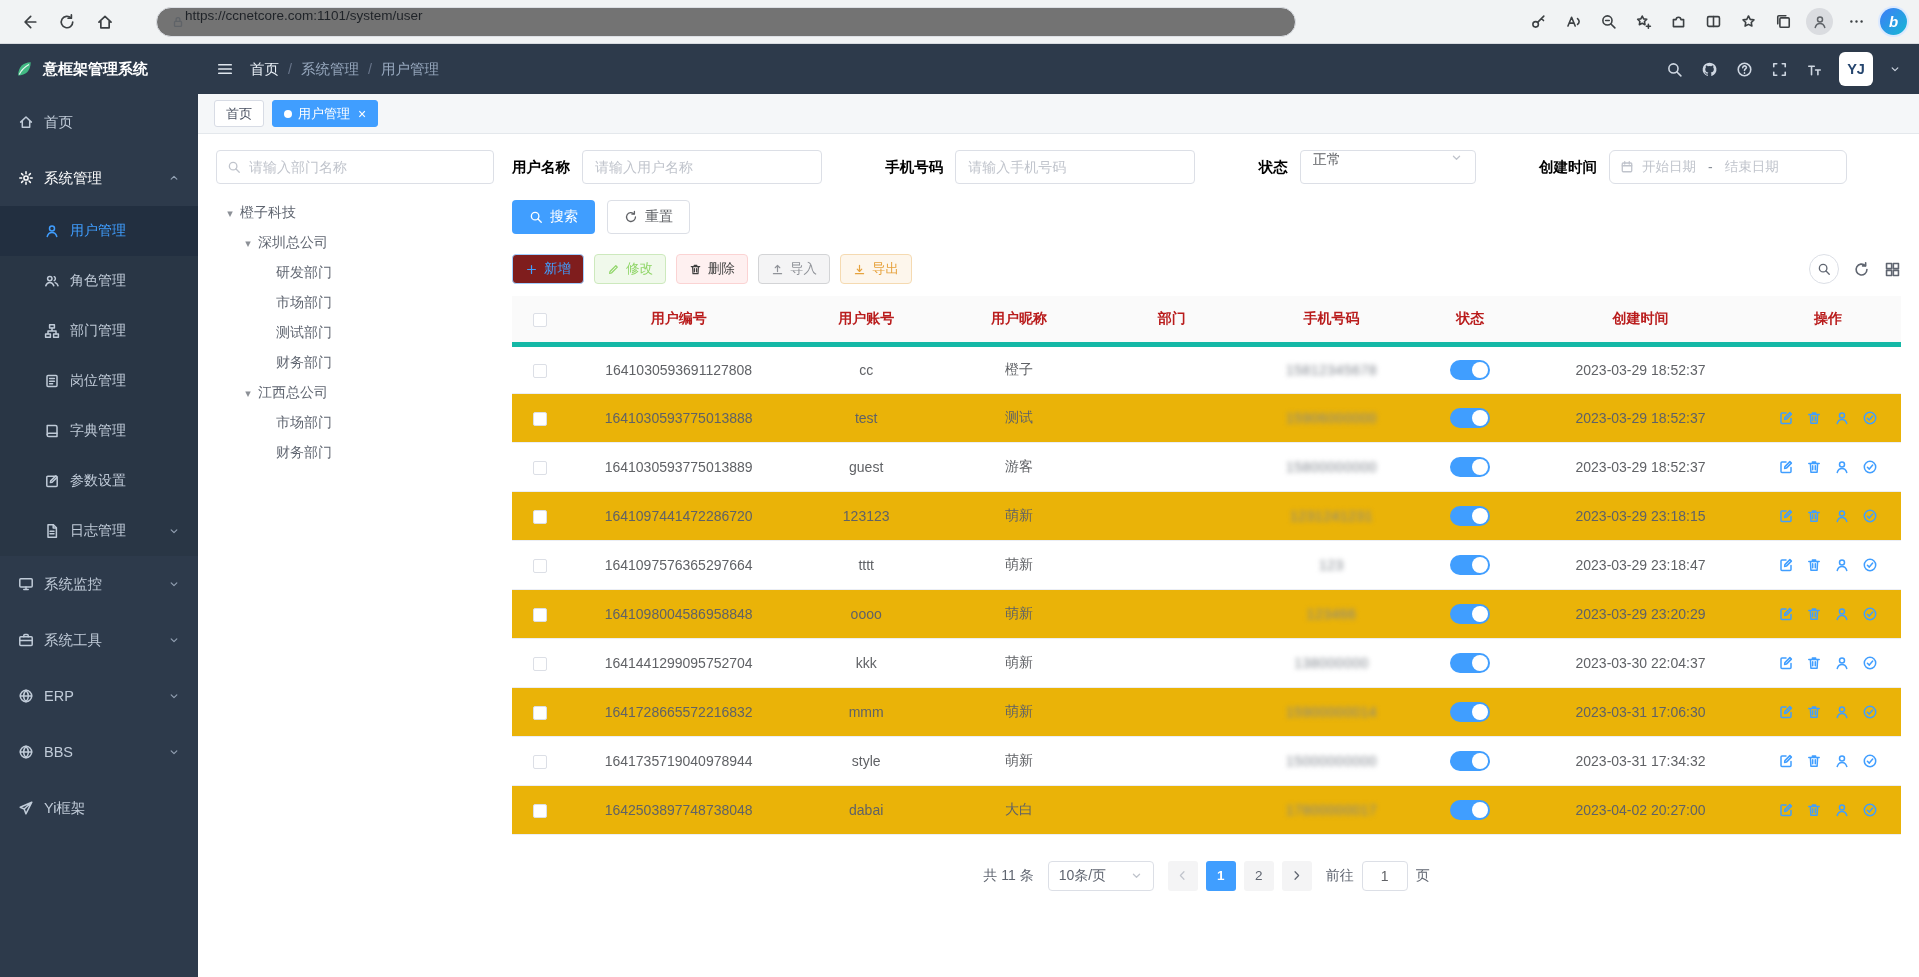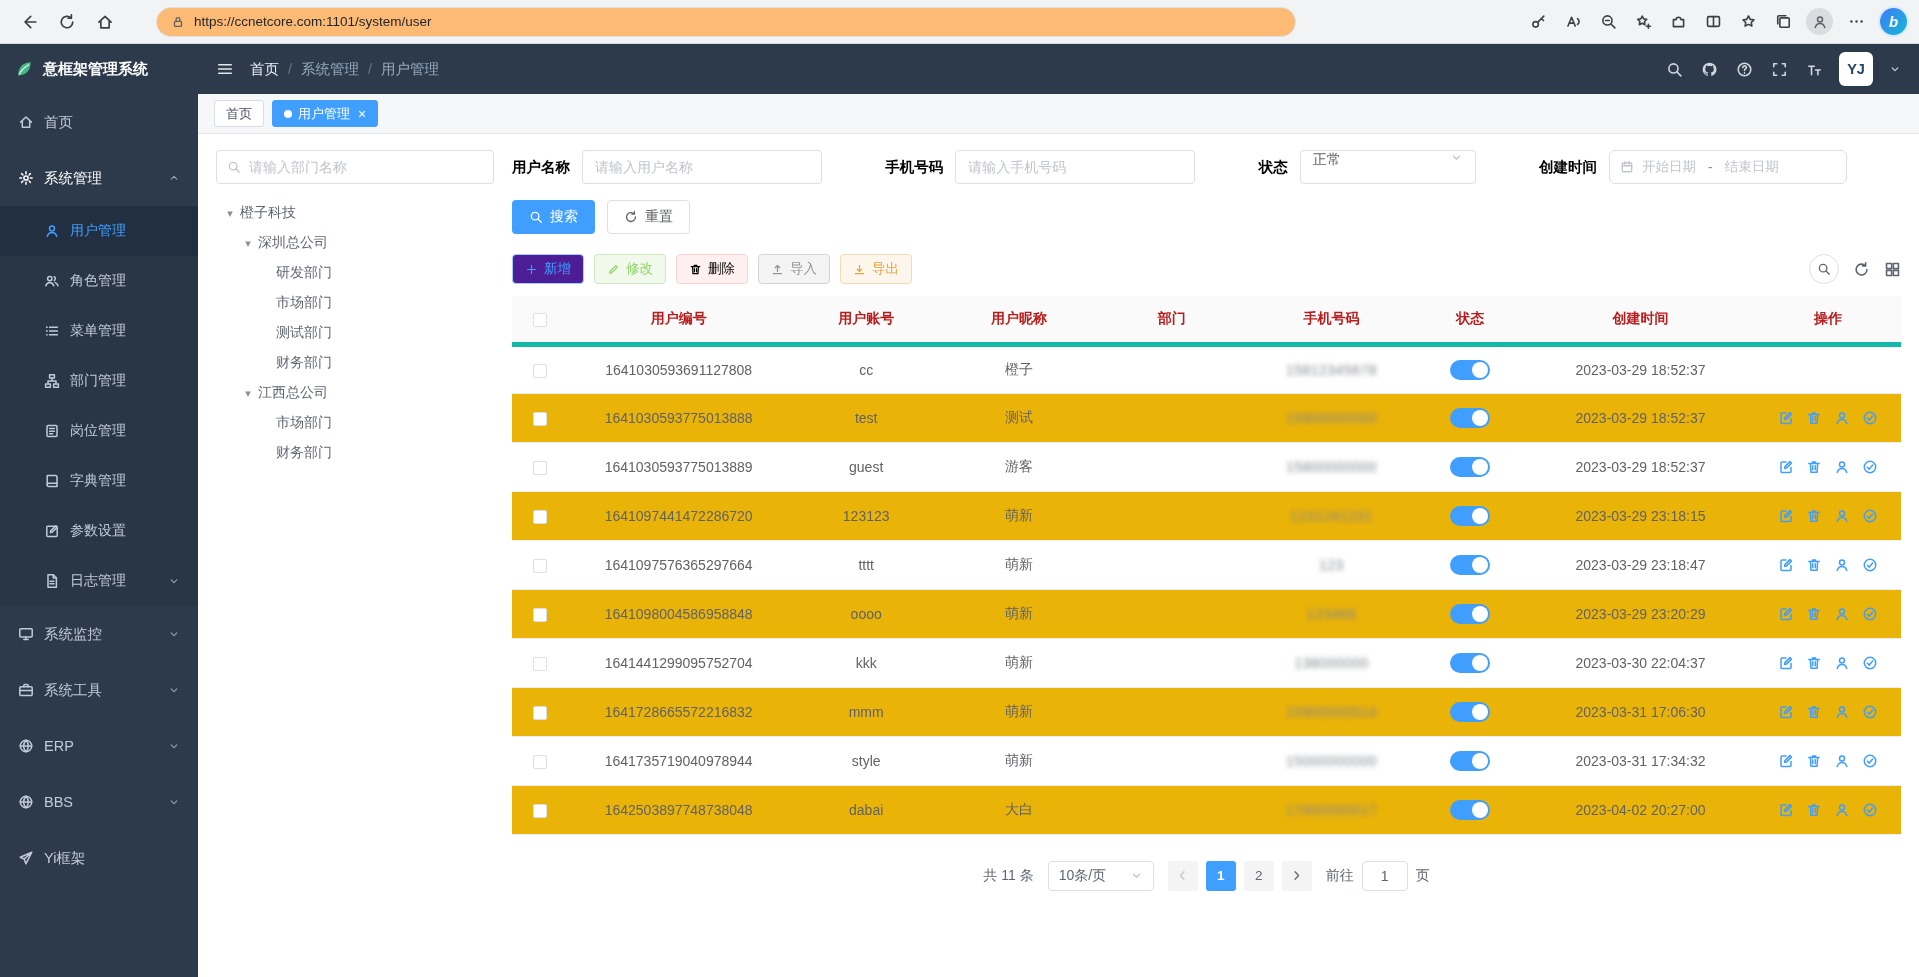--- a/index.html
+++ b/index.html
@@ -5,21 +5,21 @@
 *{box-sizing:border-box;margin:0;padding:0}
 html,body{width:1919px;height:977px;overflow:hidden}
 body{font-family:"Liberation Sans","DejaVu Sans",sans-serif;font-size:14px;color:#606266;background:#fff}
 button{font-family:inherit}
 .ic{display:inline-flex;align-items:center;justify-content:center;line-height:1}
 .ic svg{display:block}
 
 
 .chrome{height:44px;background:#f1f3f4;border-bottom:1px solid #d8dbdf;display:flex;align-items:center;padding:0 12px;gap:4px}
 .cbtn{background:none;border:none;width:34px;height:32px;border-radius:6px;display:flex;align-items:center;justify-content:center;color:#3c4043;font-size:18px;cursor:pointer}
-.addr{width:1140px;height:30px;margin-left:30px;background:#fdba74;border:1px solid #dcdfe4;border-radius:15px;display:flex;align-items:center;padding:0 14px;gap:9px;color:#5f6368}
+.addr{width:1140px;height:30px;margin-left:30px;background:#737373;border:1px solid #dcdfe4;border-radius:15px;display:flex;padding:0 14px;color:#5f6368}
 .addr .url{font-size:13.5px;color:#1f2328}
 .chrome-right{margin-left:auto;display:flex;align-items:center;gap:5px}
 .cicon{width:30px;height:30px;border:none;background:none;display:flex;align-items:center;justify-content:center;color:#3c4043;font-size:17px;cursor:pointer}
 .cavatar{width:27px;height:27px;border-radius:50%;background:#dadce0;color:#5f6368;display:flex;align-items:center;justify-content:center;font-size:16px;margin:0 3px;cursor:pointer}
 .copilot{width:27px;height:27px;border-radius:50%;background:linear-gradient(135deg,#3f7df8,#14b8d4);color:#fff;font-weight:bold;font-style:italic;display:flex;align-items:center;justify-content:center;font-size:15px;box-shadow:0 0 0 2px #dbe9ff;margin-left:4px;cursor:pointer}
 
 
 .app{display:flex;height:933px}
 .sidebar{width:198px;flex-shrink:0;background:#2d3a4b;color:#c0cbd8;display:flex;flex-direction:column}
 .logo{height:50px;display:flex;align-items:center;gap:9px;padding:0 14px;color:#fff;font-size:15px;font-weight:bold}
@@ -78,23 +78,23 @@
 
 .btnrow{display:flex;gap:12px;margin-top:16px}
 .btn{height:34px;padding:0 16px;border-radius:4px;font-size:14px;display:inline-flex;align-items:center;gap:7px;cursor:pointer;border:1px solid transparent}
 .btn .ic{font-size:14px}
 .btn.primary{background:#409eff;color:#fff}
 .btn.plain{background:#fff;border-color:#dcdfe6;color:#606266}
 
 .toolbar{display:flex;align-items:center;gap:10px;margin-top:20px}
 .tbtn{height:30px;padding:0 12px;border-radius:4px;font-size:13.5px;display:inline-flex;align-items:center;gap:6px;cursor:pointer;border:1px solid}
 .tbtn .ic{font-size:13px}
-.tbtn.add{background:#4c1d95;border-color:#a0cfff;color:#409eff}
+.tbtn.add{background:#7f1d1d;border-color:#a0cfff;color:#409eff}
 .tbtn.edit{background:#f0f9eb;border-color:#cde9bd;color:#8fd567}
-.tbtn.delete{background:#fef0f0;border-color:#fbd3d3;color:#000000}
+.tbtn.delete{background:#fef0f0;border-color:#fbd3d3;color:#404040}
 .tbtn.import{background:#f4f4f5;border-color:#d3d4d6;color:#909399}
 .tbtn.export{background:#fdf6ec;border-color:#f5dab1;color:#e6a23c}
 .toolbar-right{margin-left:auto;display:flex;align-items:center;gap:14px}
 .circbtn{width:30px;height:30px;border:1px solid #dcdfe6;border-radius:50%;background:#fff;display:flex;align-items:center;justify-content:center;color:#5f6570;font-size:14px;cursor:pointer}
 .flatbtn{border:none;background:none;color:#5f6570;font-size:17px;display:flex;align-items:center;cursor:pointer}
 
 .utable{width:100%;border-collapse:collapse;table-layout:fixed;margin-top:12px}
 .utable th{height:48px;background:#fafafa;color:#b91c1c;font-weight:700;font-size:14px;text-align:center;border-bottom:5px solid #14b8a6}
 .utable td{height:49px;text-align:center;font-size:14px;color:#606266;border-bottom:1px solid #ebeef5;overflow:hidden;white-space:nowrap}
 .utable tr.stripe td{background:#eab308}
@@ -281,31 +281,20 @@
         </div>
         <div class="mitem sub">
           <span class="ic mic">
             <svg viewBox="0 0 16 16" width="1em" height="1em">
               <circle cx="5.8" cy="5.6" r="2.2" fill="none" stroke="currentColor" stroke-width="1.5" stroke-linecap="round" stroke-linejoin="round"></circle>
               <path d="M1.8 12.8c.7-2.3 2.2-3.4 4-3.4s3.3 1.1 4 3.4" fill="none" stroke="currentColor" stroke-width="1.5" stroke-linecap="round" stroke-linejoin="round"></path>
               <path d="M10.2 3.7a2.2 2.2 0 0 1 0 3.9M11.2 9.6c1.4.5 2.3 1.6 2.8 3.2" fill="none" stroke="currentColor" stroke-width="1.5" stroke-linecap="round" stroke-linejoin="round"></path>
             </svg>
           </span>
           <span class="mlabel">角色管理</span>
-        </div>
-        <div class="mitem sub">
-          <span class="ic mic">
-            <svg viewBox="0 0 16 16" width="1em" height="1em">
-              <path d="M5.6 4.2h7.8M5.6 8h7.8M5.6 11.8h7.8" fill="none" stroke="currentColor" stroke-width="1.5" stroke-linecap="round" stroke-linejoin="round"></path>
-              <circle cx="2.9" cy="4.2" r=".9" fill="currentColor"></circle>
-              <circle cx="2.9" cy="8" r=".9" fill="currentColor"></circle>
-              <circle cx="2.9" cy="11.8" r=".9" fill="currentColor"></circle>
-            </svg>
-          </span>
-          <span class="mlabel">菜单管理</span>
         </div>
         <div class="mitem sub">
           <span class="ic mic">
             <svg viewBox="0 0 16 16" width="1em" height="1em">
               <rect x="5.6" y="1.8" width="4.8" height="3.2" fill="none" stroke="currentColor" stroke-width="1.5" stroke-linecap="round" stroke-linejoin="round"></rect>
               <rect x="1.6" y="11" width="4.8" height="3.2" fill="none" stroke="currentColor" stroke-width="1.5" stroke-linecap="round" stroke-linejoin="round"></rect>
               <rect x="9.6" y="11" width="4.8" height="3.2" fill="none" stroke="currentColor" stroke-width="1.5" stroke-linecap="round" stroke-linejoin="round"></rect>
               <path d="M8 5v3M4 11V8h8v3" fill="none" stroke="currentColor" stroke-width="1.5" stroke-linecap="round" stroke-linejoin="round"></path>
             </svg>
           </span>

